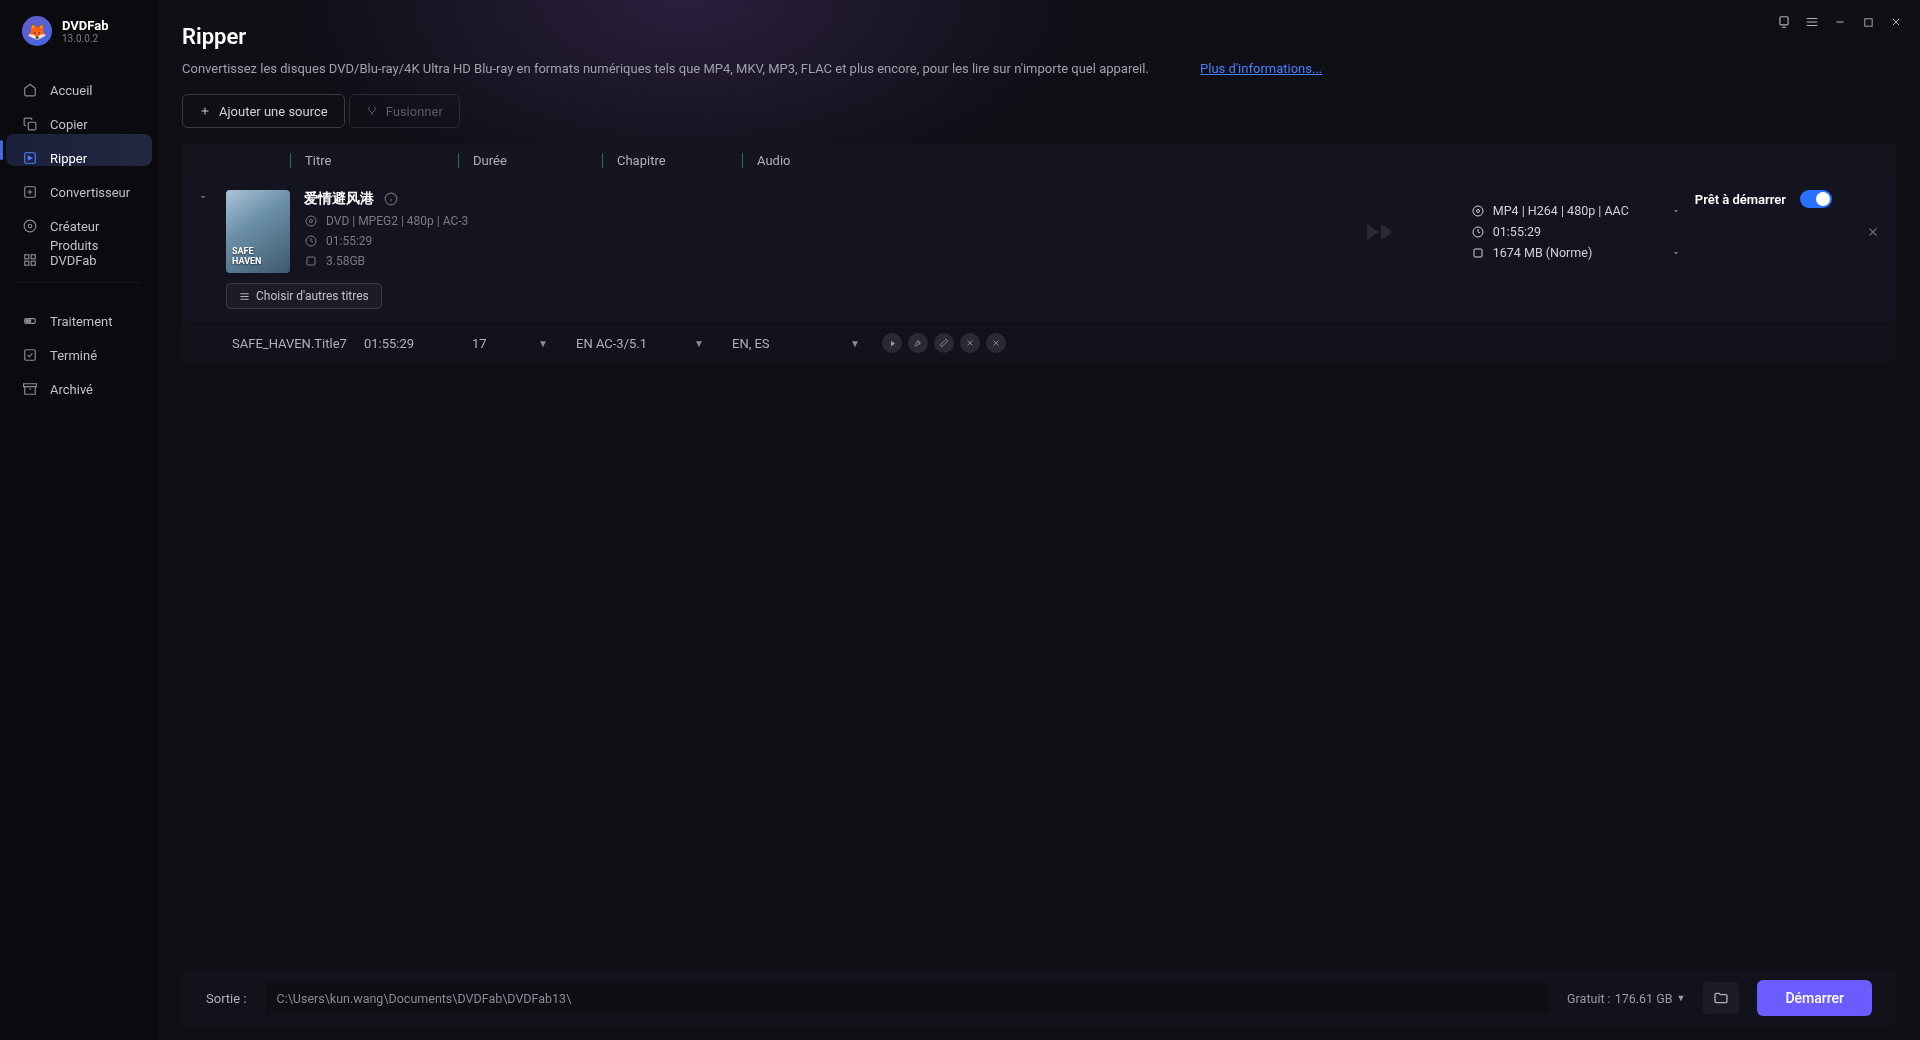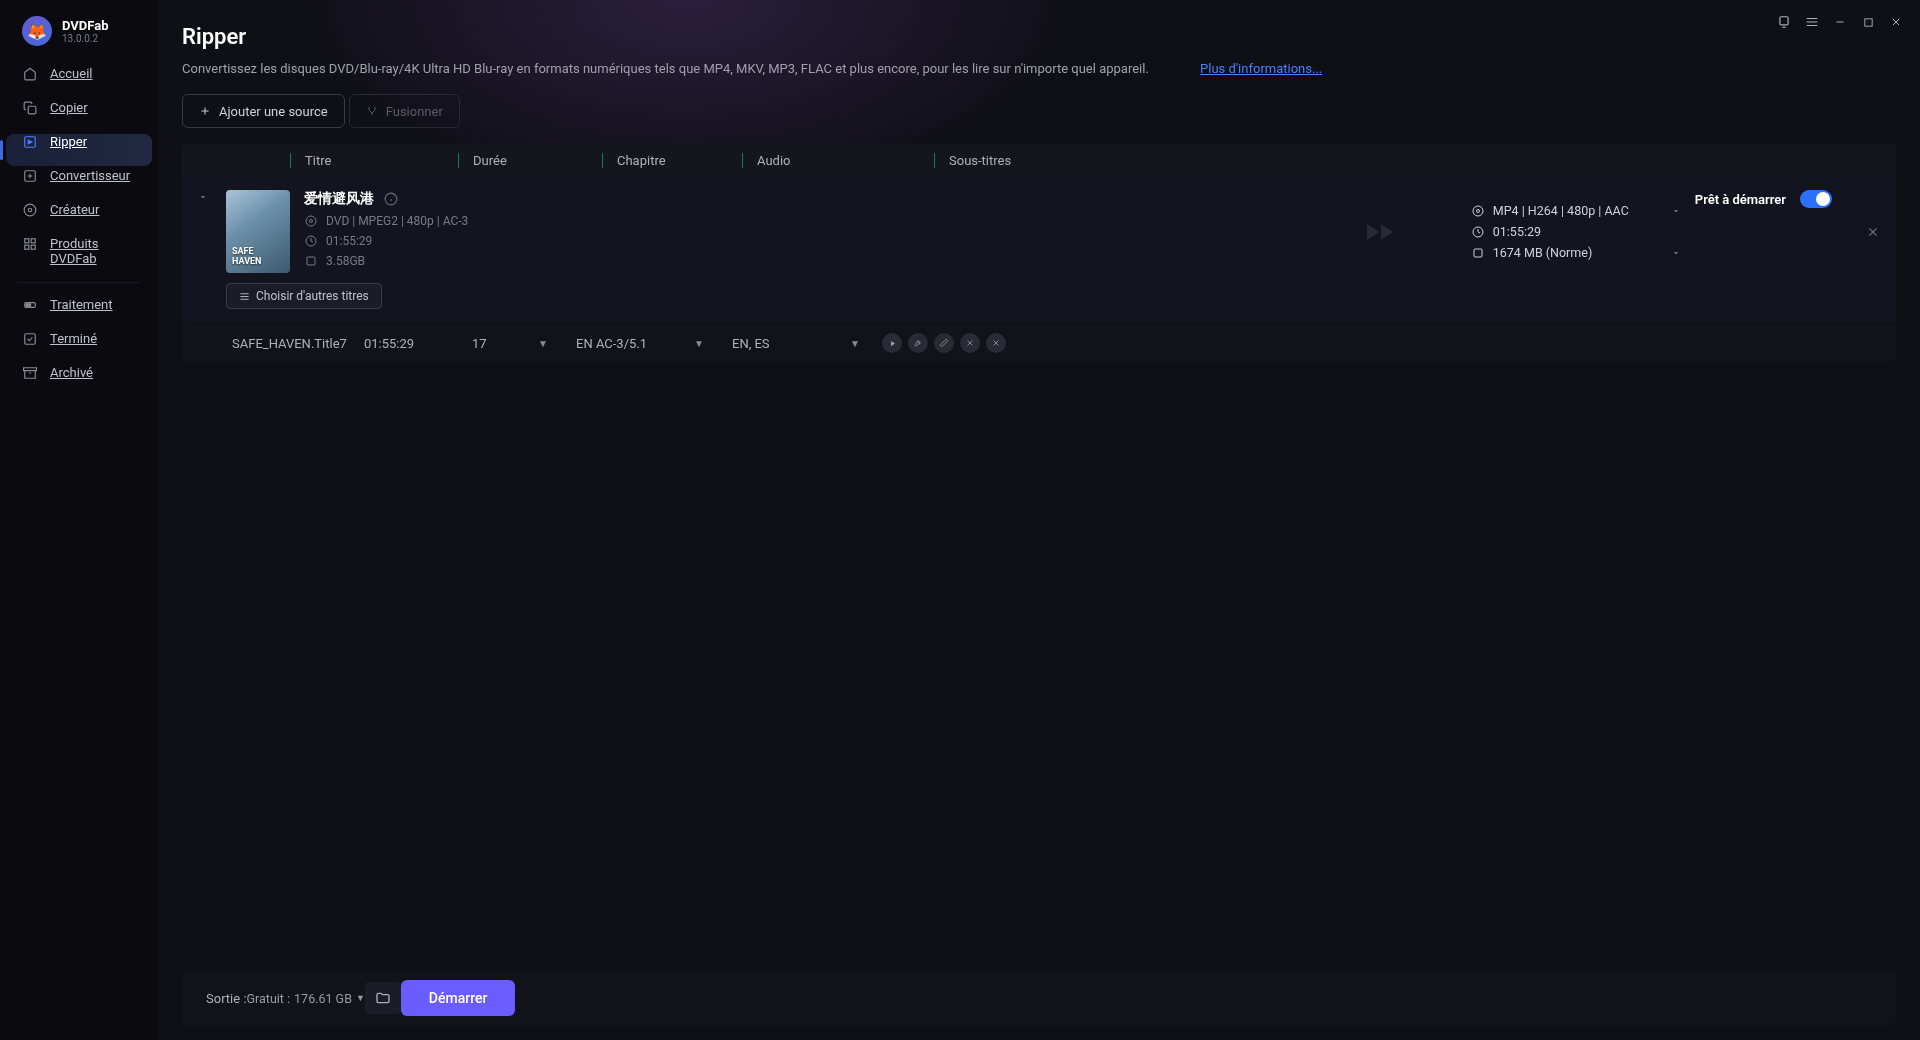--- a/index.html
+++ b/index.html
@@ -4,21 +4,21 @@
 <style>
 * { margin:0; padding:0; box-sizing:border-box; font-family:-apple-system,BlinkMacSystemFont,"Segoe UI",Roboto,Arial,sans-serif; }
 body { background:#0a0a0f; color:#e0e0e0; width:1920px; height:1040px; overflow:hidden; display:flex; }
 .sidebar { width:158px; background:#0a0a0f; display:flex; flex-direction:column; padding-top:16px; }
 .logo-block { display:flex; align-items:center; gap:10px; padding:0 18px 20px 22px; }
 .logo-circle { width:30px; height:30px; border-radius:50%; background:linear-gradient(135deg,#6a5acd,#4169e1); display:flex; align-items:center; justify-content:center; font-size:16px; }
 .logo-text { display:flex; flex-direction:column; }
 .logo-name { font-weight:700; font-size:13px; color:#fff; }
 .logo-ver { font-size:10px; color:#7a7a85; }
 .nav { display:flex; flex-direction:column; gap:2px; padding:0 6px; }
-.nav-item { display:flex; align-items:flex-start; gap:12px; height:32px; padding:0 16px; color:#c0c0c8; font-size:13px; border-radius:8px; cursor:pointer;text-decoration:underline; }
+.nav-item { display:flex; align-items:flex-end; gap:12px; height:32px; padding:0 16px; color:#c0c0c8; font-size:13px; border-radius:8px; cursor:pointer; }
 .nav-item.active { background:linear-gradient(90deg,#1a1f3a,#232842); color:#fff; position:relative; }
 .nav-item.active::before { content:''; position:absolute; left:-6px; top:6px; bottom:6px; width:3px; background:#4169e1; border-radius:2px; }
 .nav-icon { width:16px; height:16px; display:flex; align-items:center; justify-content:center; color:#8a8a95; flex-shrink:0; }
 .nav-item.active .nav-icon { color:#4a7fff; }
 .nav-sep { height:1px; background:#1a1a22; margin:14px 18px; }
 .main { flex:1; display:flex; flex-direction:column; background:radial-gradient(ellipse 800px 400px at 30% 0%,#2a1f3d 0%,#0f0f16 50%); position:relative; }
 .titlebar { position:absolute; top:0; right:0; display:flex; gap:0; padding:8px 10px; z-index:10; }
 .titlebar-btn { width:28px; height:28px; display:flex; align-items:center; justify-content:center; color:#b0b0b8; cursor:pointer; }
 .header { padding:24px 24px 0 24px; }
 .page-title { font-size:22px; font-weight:600; color:#fff; margin-bottom:12px; }
@@ -62,21 +62,21 @@
 .title-row { display:flex; align-items:center; height:38px; background:#12121a; font-size:13px; color:#b0b0b8; border-radius:0 0 4px 4px; margin-top:1px; }
 .tr-cell { padding:0 14px; }
 .tr-title { width:168px; }
 .tr-dur { width:108px; }
 .tr-chap { width:104px; display:flex; align-items:center; justify-content:space-between; }
 .tr-audio { width:156px; display:flex; align-items:center; justify-content:space-between; }
 .tr-sub { width:156px; display:flex; align-items:center; justify-content:space-between; }
 .tr-actions { display:flex; gap:6px; padding-left:8px; }
 .pill { width:20px; height:20px; border-radius:50%; background:#2a2a35; color:#9a9aa5; display:flex; align-items:center; justify-content:center; font-size:10px; cursor:pointer; }
 .dd-caret { color:#8a8a95; font-size:10px; cursor:pointer; }
-.footer { height:56px; background:#12121a; display:flex; align-items:center; padding:0 24px; gap:0; margin:0 24px 14px 24px; border-radius:6px; }
+.footer { height:56px; background:#12121a; display:flex; align-items:center; padding:0 24px; gap:18px; margin:0 24px 14px 24px; border-radius:6px; }
 .footer-label { font-size:13px; color:#b0b0b8; }
 .footer-path { flex:1; height:32px; background:#0e0e14; border-radius:4px; padding:0 12px; display:flex; align-items:center; font-size:12.5px; color:#8a8a95; }
 .footer-free { font-size:12.5px; color:#9a9aa5; display:flex; align-items:center; gap:4px; }
 .folder-btn { width:36px; height:32px; background:#1c1c28; border-radius:4px; display:flex; align-items:center; justify-content:center; color:#b0b0b8; cursor:pointer; }
 .btn-primary { height:36px; padding:0 28px; background:#6a5cff; color:#fff; border:none; border-radius:6px; font-size:14px; font-weight:500; cursor:pointer; }
 svg { display:block; }
 </style>
 </head>
 <body>
 
@@ -232,21 +232,20 @@
     </div>
   </div>
 
   <div class="content">
     <div class="table-head">
       <div class="th col-exp"></div>
       <div class="th col-title">Titre</div>
       <div class="th col-duree">Durée</div>
       <div class="th col-chap">Chapitre</div>
       <div class="th col-audio">Audio</div>
-      <div class="th col-sub">Sous-titres</div>
     </div>
 
     <div class="task-card">
       <div class="task-row1">
         <div class="expand-caret">
           <svg width="10" height="10" viewBox="0 0 24 24" fill="currentColor">
               <path d="M7 10l5 5 5-5z"></path>
             </svg>
         </div>
         <div class="poster">
@@ -401,20 +400,23 @@
             <svg width="10" height="10" viewBox="0 0 24 24" fill="none" stroke="currentColor" stroke-width="2">
               <path d="M6 6l12 12M18 6L6 18"></path>
             </svg>
           </div>
       </div>
     </div>
   </div>
 
   <div class="footer">
     <span class="footer-label">Sortie :</span>
+    <div class="footer-path">
+      <span>C:\Users\kun.wang\Documents\DVDFab\DVDFab13\</span>
+    </div>
     <div class="footer-free">
       <span>Gratuit : </span>
       <span>176.61 GB</span>
       <span style="font-size:9px;">▼</span>
     </div>
     <div class="folder-btn">
       <svg width="16" height="16" viewBox="0 0 24 24" fill="none" stroke="currentColor" stroke-width="2">
           <path d="M3 7a2 2 0 012-2h4l2 2h8a2 2 0 012 2v8a2 2 0 01-2 2H5a2 2 0 01-2-2V7z"></path>
         </svg>
     </div>

